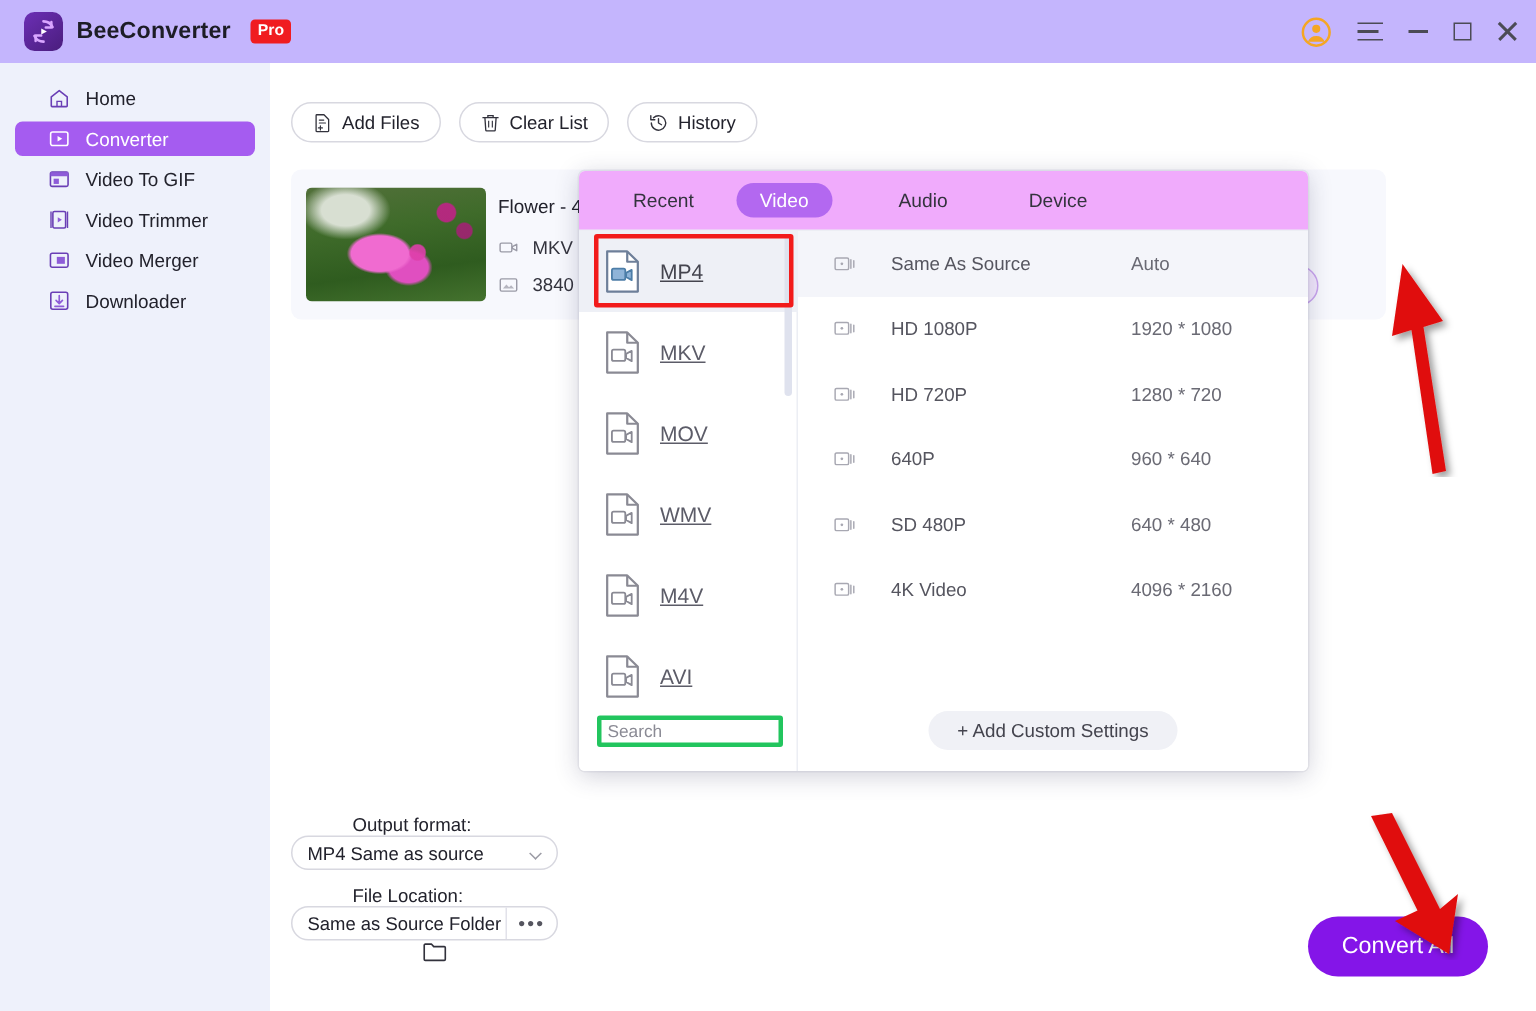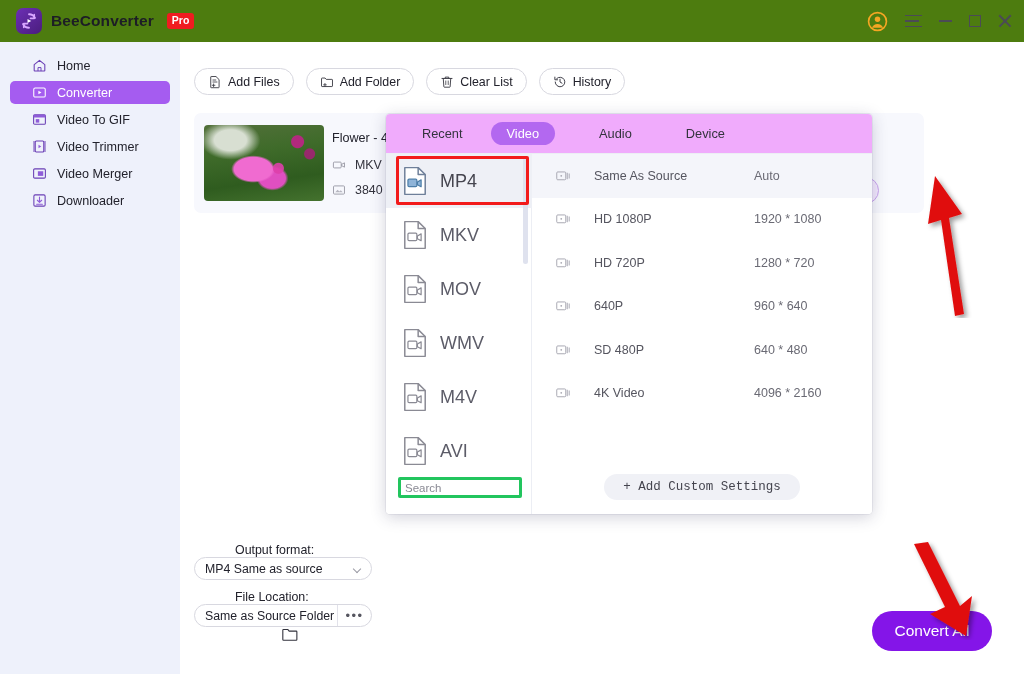--- a/index.html
+++ b/index.html
@@ -11,21 +11,21 @@
   }
   #app {
     position: relative;
     width: 1024px; height: 674px;
     background: #ffffff;
   }
 
   
   .titlebar {
     position: absolute; left: 0; top: 0; width: 1024px; height: 42px;
-    background: #4d7c0f;
+    background: #c4b5fd;
     display: flex; align-items: center;
   }
   .brand { display: flex; align-items: center; gap: 9px; padding-left: 16px; }
   .brand-logo {
     width: 26px; height: 26px; border-radius: 7px;
     background: linear-gradient(140deg, #6c2fb5 0%, #4a1d7d 100%);
     display: flex; align-items: center; justify-content: center;
   }
   .brand-logo svg { width: 18px; height: 18px; display: block; }
   .brand-name { font-size: 15.5px; font-weight: bold; color: #1d1d26; letter-spacing: .1px; }
@@ -139,21 +139,21 @@
   }
   .fmt-scroll {
     position: absolute; left: 0; top: 0; width: 146px; height: 318px; overflow: hidden;
   }
   .fmt-item {
     height: 54px; display: flex; align-items: center; gap: 12px;
     padding-left: 16px; cursor: pointer;
   }
   .fmt-item.sel { background: #eef0f6; }
   .fmt-item svg { width: 26px; height: 30px; display: block; }
-  .fmt-label { font-size: 18px; color: #5c5c68; }
+  .fmt-label { font-size: 14px; color: #5c5c68; text-decoration: underline; }
   .fmt-item.sel .fmt-label { color: #45454f; }
   .fmt-thumbbar {
     position: absolute; right: 3px; top: 2px; width: 5px; height: 108px;
     background: #dfe2ee; border-radius: 3px;
   }
   .search-wrap { position: absolute; left: 12px; bottom: 16px; }
   .search-input {
     width: 124px; height: 21px; border: 3px solid #22c55e; border-radius: 2px;
     font-size: 11.5px; color: #55555f; padding: 0 4px;
     font-family: "Liberation Sans", sans-serif; background: #fff;
@@ -164,21 +164,21 @@
   .res-item {
     height: 43.5px; display: flex; align-items: center; cursor: pointer;
   }
   .res-item.hl { background: #f4f5fa; }
   .res-ic { width: 62px; display: flex; justify-content: center; }
   .res-ic svg { width: 15px; height: 12px; display: block; }
   .res-name { width: 160px; font-size: 12.5px; color: #55555f; }
   .res-dim { font-size: 12.5px; color: #6a6a74; }
   .add-custom-wrap {
     position: absolute; left: 0; right: 0; bottom: 14px;
-    display: flex; justify-content: center; font-family: Liberation Mono, monospace;
+    display: flex; justify-content: center;
   }
   .add-custom {
     background: #f0f1f6; border-radius: 14px; height: 26px;
     display: flex; align-items: center; padding: 0 19px;
     font-size: 12.5px; color: #44444e; cursor: pointer;
   }
 
   
   .red-box {
     position: absolute; left: 396px; top: 156px; width: 133px; height: 49px;
@@ -349,29 +349,20 @@
       <span>
         <svg viewBox="0 0 24 24" fill="none">
           <path d="M5.5 2.6h8.2l5.3 5.3V21a.8.8 0 0 1-.8.8H5.5a.8.8 0 0 1-.8-.8V3.4a.8.8 0 0 1 .8-.8z" stroke="#32323c" stroke-width="1.5" stroke-linejoin="round"></path>
           <path d="M8.4 8.6h5M8.4 12h7" stroke="#32323c" stroke-width="1.4" stroke-linecap="round"></path>
           <path d="M7.3 17.6h4.6M9.6 15.3v4.6" stroke="#32323c" stroke-width="1.4" stroke-linecap="round"></path>
         </svg>
       </span>
       <span>Add Files</span>
     </div>
 
-    <div class="tb-btn">
-      <span>
-        <svg viewBox="0 0 24 24" fill="none">
-          <path d="M2.6 6.2a1 1 0 0 1 1-1h5.1l2 2.3h9.7a1 1 0 0 1 1 1v10.3a1 1 0 0 1-1 1H3.6a1 1 0 0 1-1-1z" stroke="#32323c" stroke-width="1.5" stroke-linejoin="round"></path>
-          <path d="M6.2 16.8h4.6M8.5 14.5v4.6" stroke="#32323c" stroke-width="1.4" stroke-linecap="round"></path>
-        </svg>
-      </span>
-      <span>Add Folder</span>
-    </div>
 
     <div class="tb-btn">
       <span>
         <svg viewBox="0 0 24 24" fill="none">
           <path d="M3.4 5.9h17.2" stroke="#32323c" stroke-width="1.6" stroke-linecap="round"></path>
           <path d="M9 5.9V3.6h6v2.3" stroke="#32323c" stroke-width="1.5"></path>
           <path d="M5.6 5.9l1 14.2a.9.9 0 0 0 .9.8h9a.9.9 0 0 0 .9-.8l1-14.2" stroke="#32323c" stroke-width="1.5" stroke-linejoin="round"></path>
           <path d="M9.9 9.5v7.6M14.1 9.5v7.6" stroke="#32323c" stroke-width="1.3"></path>
         </svg>
       </span>

